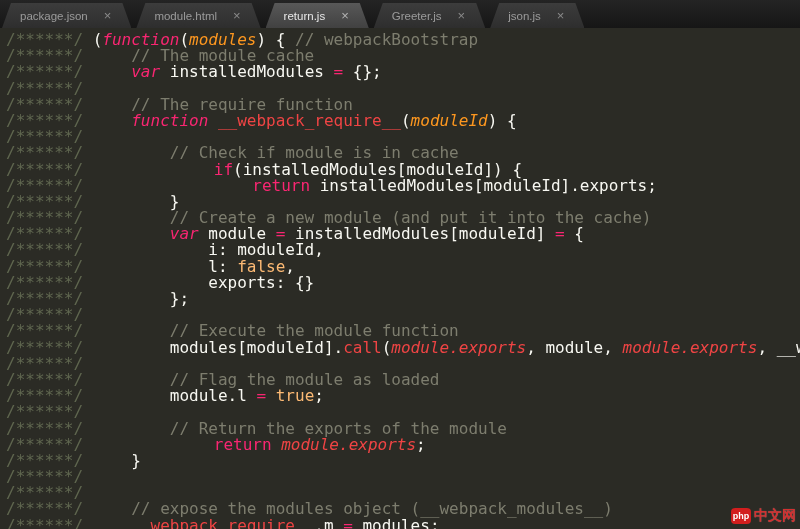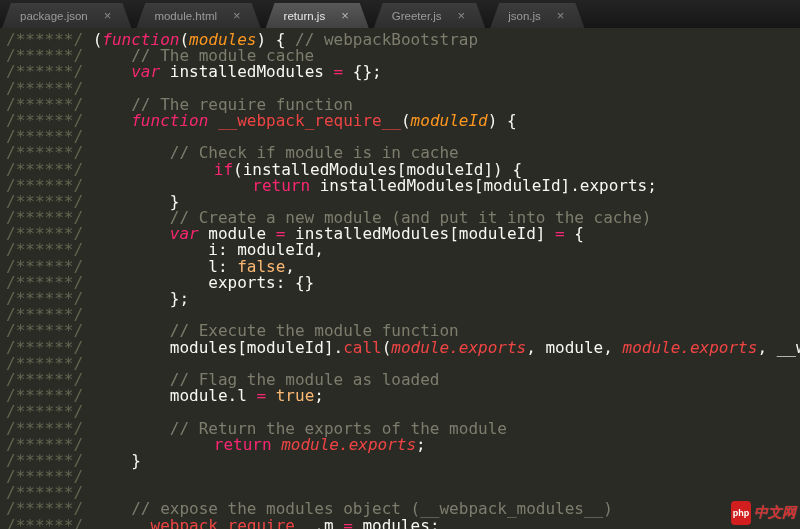--- a/index.html
+++ b/index.html
@@ -68,34 +68,33 @@
   .tk-cy { color: #ef4444; font-style: italic; }
   .tk-pu { color: #fdba74; }
 
   
   .watermark {
     position: absolute; right: 4px; bottom: 4px;
     display: flex; align-items: center; gap: 3px;
     z-index: 3;
   }
   .watermark .badge {
-    width: 20px; height: 24px;
+    width: 20px; height: 16px;
     background: #d21e1e;
     border-radius: 4px;
     color: #ffffff;
     font-weight: bold;
     font-size: 9px;
     display: flex; align-items: center; justify-content: center;
   }
   .watermark .wm-text {
     color: #d23030;
     font-weight: bold;
     font-size: 14px;
     text-shadow: 0 0 1px rgba(255,255,255,0.35);
-    font-style: italic;
   }
 </style>
 </head>
 <body>
 
 <div class="tab-bar">
     <div class="tab">
       <span>package.json</span>
       <span class="tab-close">×</span>
     </div>

